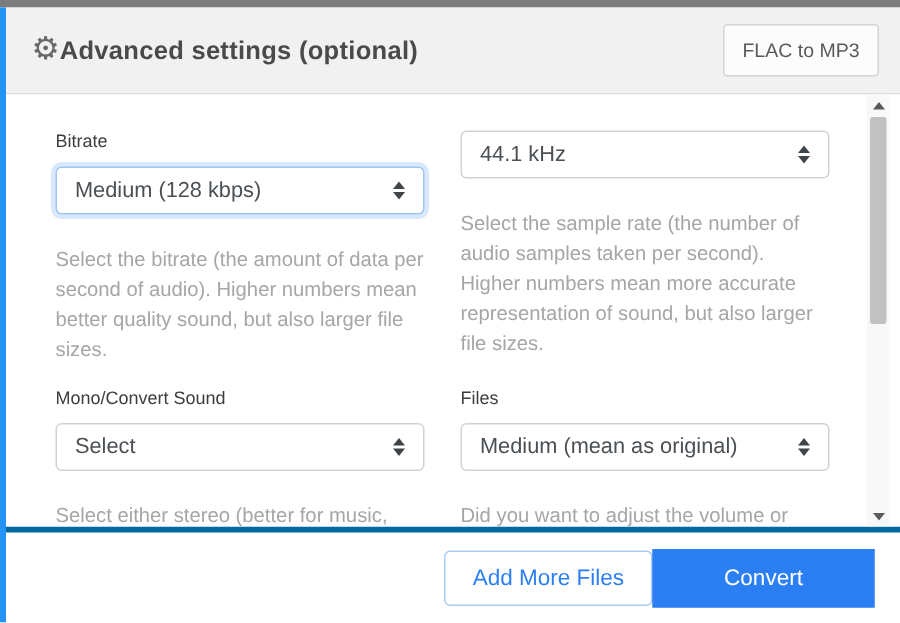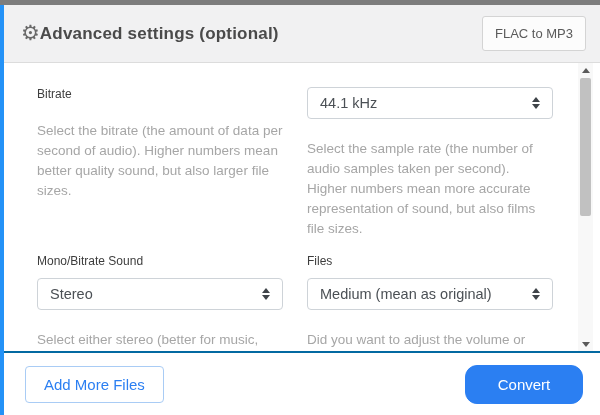--- a/index.html
+++ b/index.html
@@ -156,45 +156,45 @@
     height: 138px;
     background: #c1c1c1;
     border-radius: 2px;
     margin-top: 1px;
     cursor: pointer;
   }
   .scroll-track-rest { flex: 1; }
   
   .footer {
     flex: 0 0 64px;
-    border-top: 2px solid #0369a1;
-    background: #ffffff;
-    display: flex;
-    align-items: center;
-    justify-content: space-between;
+    border-top: 4px solid #0369a1;
+    background: #ffffff;
+    display: flex;
+    align-items: center;
+    justify-content: flex-end;
     padding: 0 17px 0 21px;
   }
   .btn-outline {
     background: #ffffff;
     border: 1px solid #a9ccf5;
     border-radius: 4px;
     color: #2b7ff2;
     font-size: 15px;
     padding: 9px 18px;
     font-family: inherit;
     cursor: pointer;
   }
   .btn-primary {
     background: #2b7ff2;
     border: 1px solid #2b7ff2;
-    border-radius: 12px;
+    border-radius: 0;
     color: #ffffff;
     font-size: 15px;
     padding: 10px 0;
-    width: 118px;
+    width: 148px;
     text-align: center;
     font-family: inherit;
     cursor: pointer;
   }
 </style>
 </head>
 <body>
 
 <div class="top-bar"></div>
 
@@ -208,38 +208,45 @@
       <span class="header-title">Advanced settings (optional)</span>
       <span class="spacer"></span>
       <button class="badge-btn">FLAC to MP3</button>
     </div>
 
     <div class="content">
       <div class="grid">
 
         <div class="field">
           <div class="field-label">Bitrate</div>
+          <div class="select focused">
+            <span>Medium (128 kbps)</span>
+            <span class="updown">
+                <i class="up"></i>
+                <i class="down"></i>
+              </span>
+          </div>
           <div class="help">Select the bitrate (the amount of data per second of audio). Higher numbers mean better quality sound, but also larger file sizes.</div>
         </div>
 
         <div class="field">
           <div class="select">
             <span>44.1 kHz</span>
             <span class="updown">
                 <i class="up"></i>
                 <i class="down"></i>
               </span>
           </div>
-          <div class="help">Select the sample rate (the number of audio samples taken per second). Higher numbers mean more accurate representation of sound, but also films file sizes.</div>
-        </div>
-
-        <div class="field">
-          <div class="field-label">Mono/Bitrate Sound</div>
+          <div class="help">Select the sample rate (the number of audio samples taken per second). Higher numbers mean more accurate representation of sound, but also larger file sizes.</div>
+        </div>
+
+        <div class="field">
+          <div class="field-label">Mono/Convert Sound</div>
           <div class="select">
-            <span>Stereo</span>
+            <span>Select</span>
             <span class="updown">
                 <i class="up"></i>
                 <i class="down"></i>
               </span>
           </div>
           <div class="help">Select either stereo (better for music, films and games) or mono (better for spoken word).</div>
         </div>
 
         <div class="field">
           <div class="field-label">Files</div>

